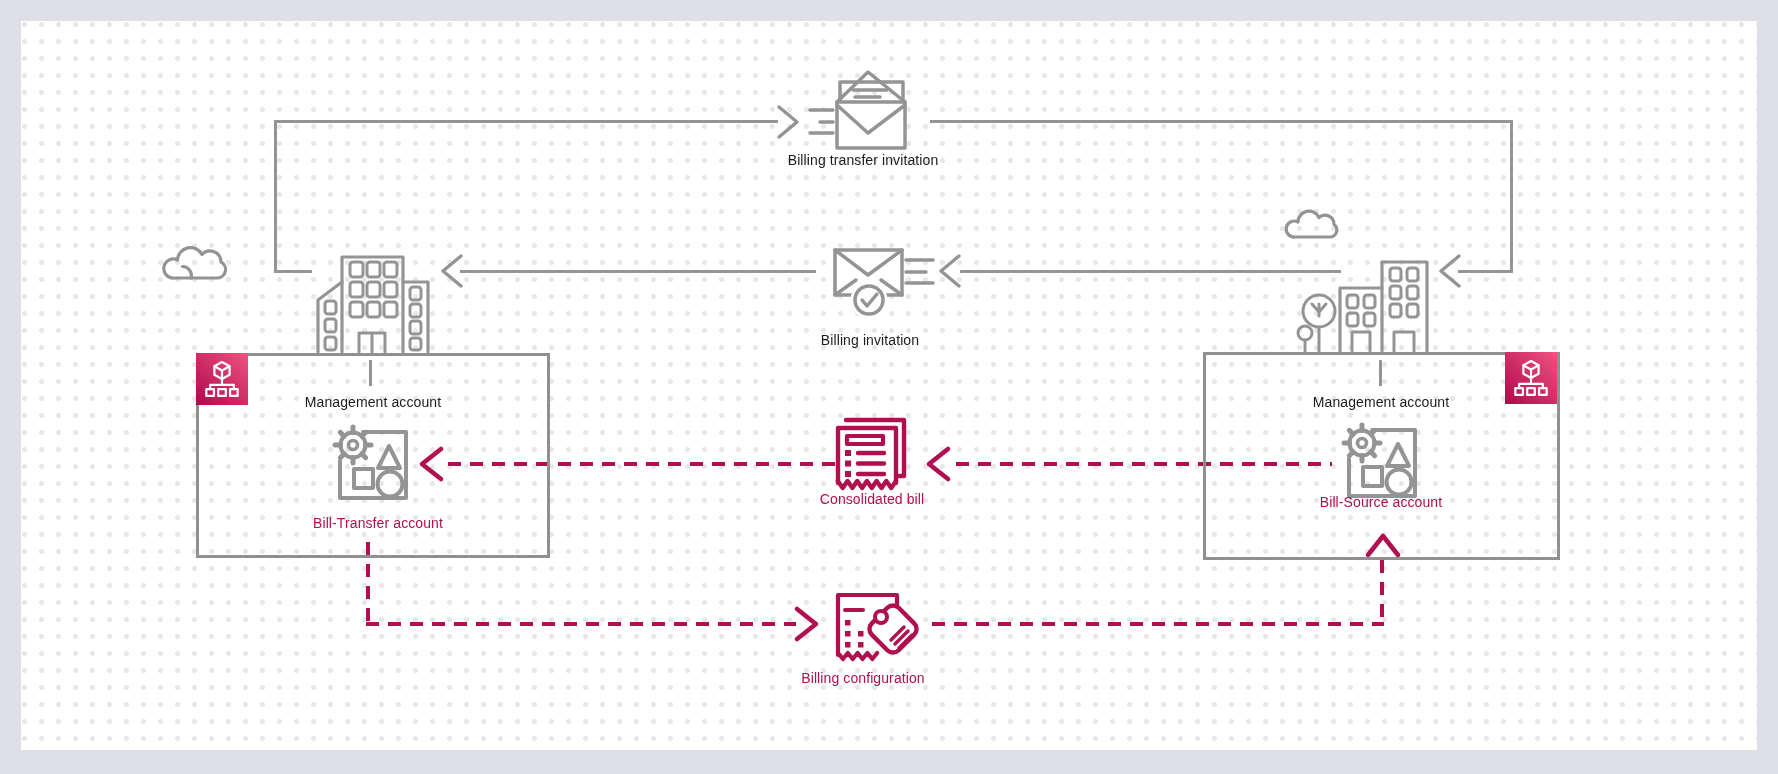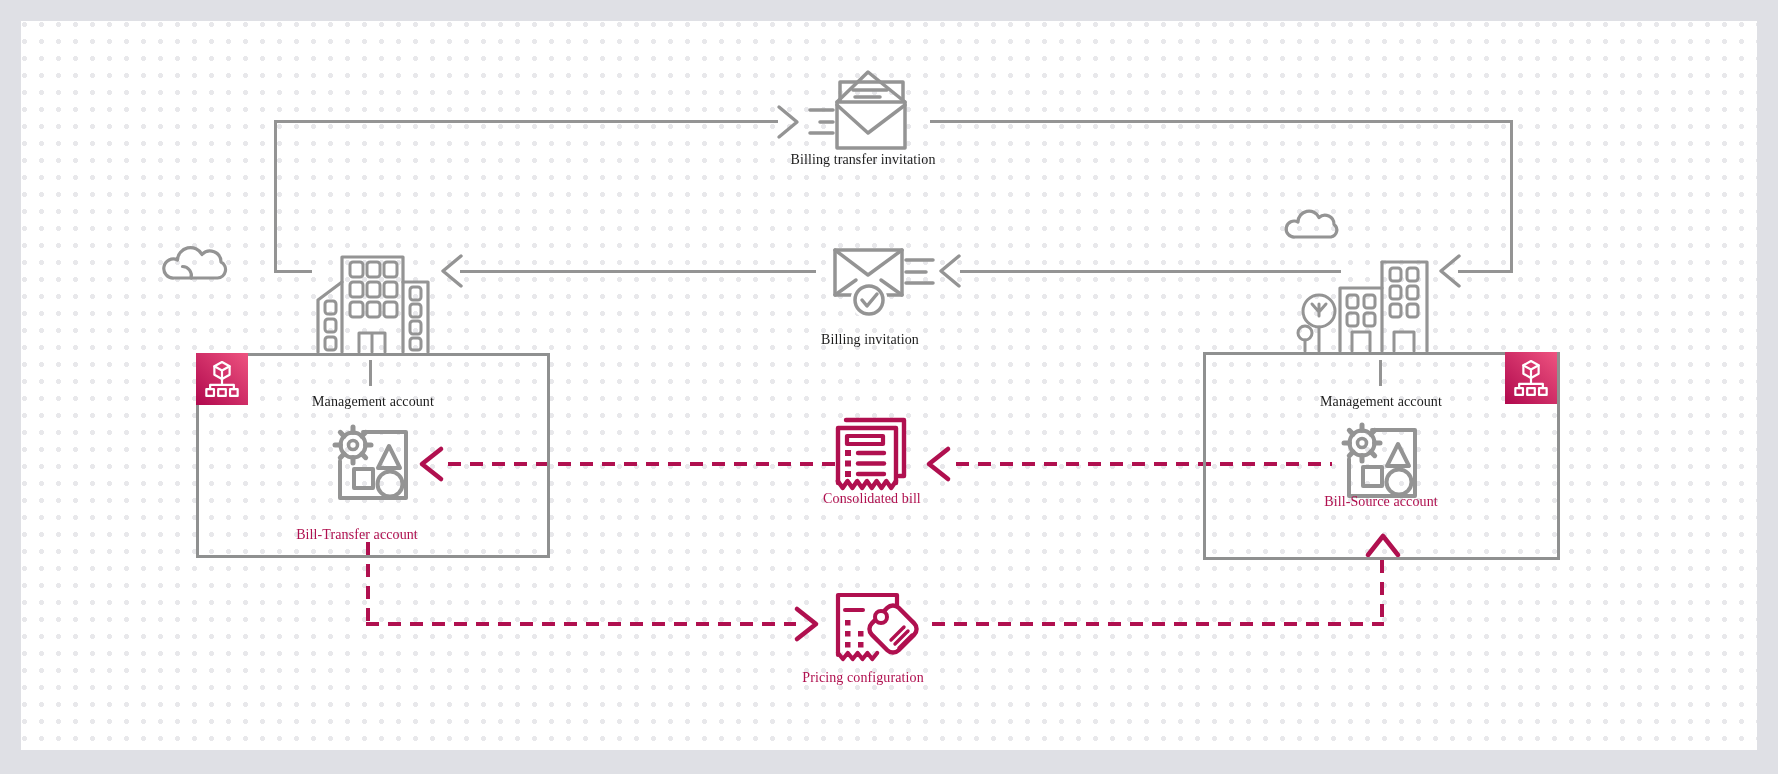--- a/index.html
+++ b/index.html
@@ -7,21 +7,21 @@
     --accent-grad-a:#b0084d;
     --accent-grad-b:#ee5380;
     --line-gray:#949494;
     --text-dark:#1c1c1c;
     --outer-bg:#dfe0e5;
     --canvas-bg:#ffffff;
     --dot:#e8e8eb;
   }
   html,body{margin:0;padding:0;}
   body{background:#fff;font-family:"Liberation Sans",sans-serif;}
-  .stage{position:relative;width:1778px;height:774px;background:var(--outer-bg);overflow:hidden;font-family:Liberation Serif, serif;}
+  .stage{position:relative;width:1778px;height:774px;background:var(--outer-bg);overflow:hidden;}
   .canvas{position:absolute;left:21px;top:21px;width:1736px;height:729px;background-color:var(--canvas-bg);
     background-image:radial-gradient(circle,var(--dot) 2.3px,transparent 2.8px);
     background-size:17px 17px;background-position:12px 12px;}
   .line{position:absolute;background:var(--line-gray);}
   .dash-h{position:absolute;height:4px;background:repeating-linear-gradient(90deg,var(--accent) 0 13px,transparent 13px 22px);}
   .dash-v{position:absolute;width:4px;background:repeating-linear-gradient(180deg,var(--accent) 0 13px,transparent 13px 22px);}
   .lbl{position:absolute;width:300px;font-size:14px;color:var(--text-dark);text-align:center;white-space:nowrap;letter-spacing:.1px;}
   .lbl.pink{color:var(--accent);}
   .box{position:absolute;border:3px solid #8f9090;}
   .orgicon{position:absolute;width:52px;height:52px;background:linear-gradient(45deg,var(--accent-grad-a),var(--accent-grad-b));
@@ -161,21 +161,21 @@
         <line x1="13.2" y1="30.8" x2="9.3" y2="34.7"></line>
       <line x1="9.5" y1="22" x2="4" y2="22"></line>
         <line x1="13.2" y1="13.2" x2="9.3" y2="9.3"></line>
       <line x1="22" y1="9.5" x2="22" y2="4"></line>
         <line x1="30.8" y1="13.2" x2="34.7" y2="9.3"></line>
     </g>
     <path class="gs" stroke-width="4" d="M58,23 L69,45 H47 Z"></path>
     <rect class="gs" stroke-width="4" x="23" y="46" width="19" height="19"></rect>
     <circle class="gs" stroke-width="4" cx="59" cy="61" r="12.5"></circle>
   </svg>
-  <div class="lbl pink" style="left:207px;top:515px;margin-top:12px;">Bill-Transfer account</div>
+  <div class="lbl pink" style="left:228px;top:515px;">Bill-Transfer account</div>
 
   <svg class="abs" style="left:1296px;top:254px;" width="136" height="98" viewBox="0 0 136 98">
     <circle class="gs" stroke-width="3" cx="23" cy="57" r="16"></circle>
     <path class="gs" stroke-width="3" d="M23,73 V97 M23,50 V62 M23,58 L16,50 M23,58 L30,50"></path>
     <circle class="gs" stroke-width="3" cx="9" cy="79" r="7"></circle>
     <path class="gs" stroke-width="3" d="M9,86 V97"></path>
     <path class="gs" stroke-width="3.2" d="M44,97 V34 H86 V97"></path>
     <path class="gs" stroke-width="3.2" d="M86,8 H131 V97"></path>
     <path class="gs" stroke-width="3.2" d="M86,8 V34"></path>
     <g class="gs" stroke-width="3">
@@ -260,14 +260,14 @@
     <g transform="rotate(45 60 41)">
       <rect class="ps wf" stroke-width="4.4" x="41" y="22" width="38" height="38" rx="8"></rect>
     </g>
     <circle class="ps wf" stroke-width="4" cx="48" cy="29" r="6"></circle>
     <g class="ps" stroke-width="3.4">
       <line x1="58" y1="52" x2="71" y2="39"></line>
         <line x1="62" y1="56" x2="75" y2="43"></line>
         <line x1="66" y1="60" x2="79" y2="47"></line>
     </g>
   </svg>
-  <div class="lbl pink" style="left:713px;top:670px;">Pricing configuration</div>
+  <div class="lbl pink" style="left:713px;top:670px;">Billing configuration</div>
 </div>
 
 </body></html>

